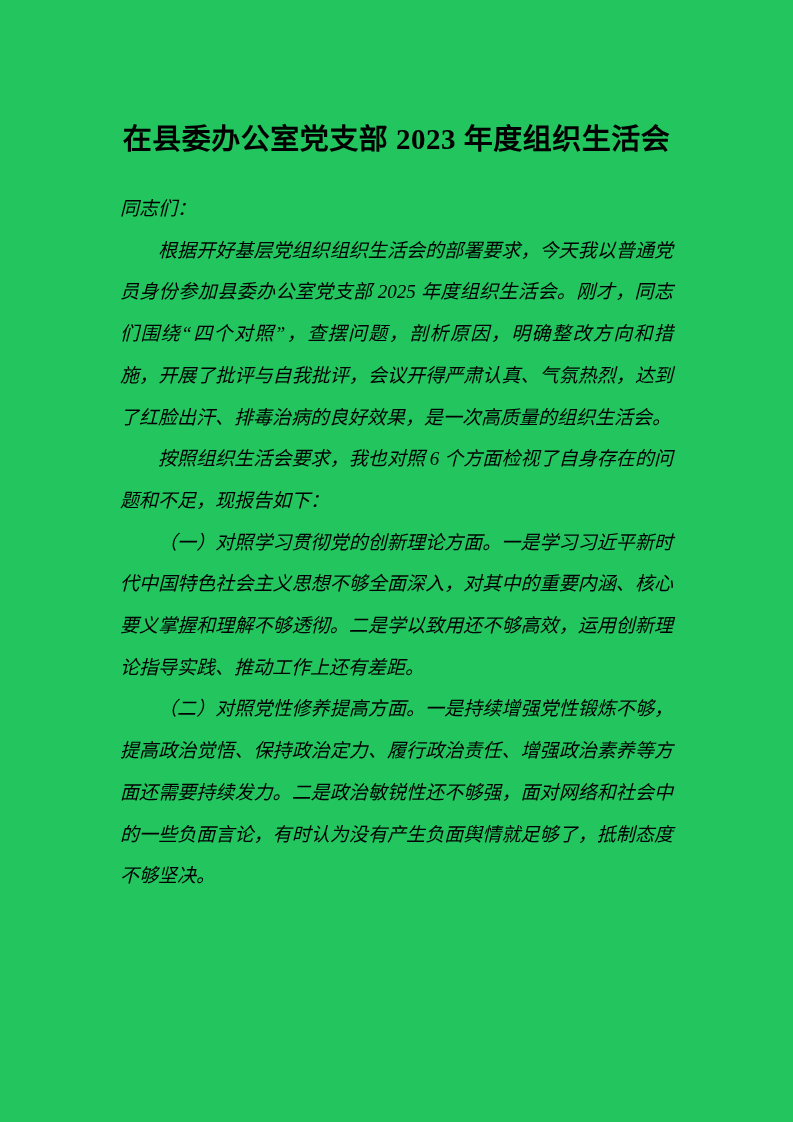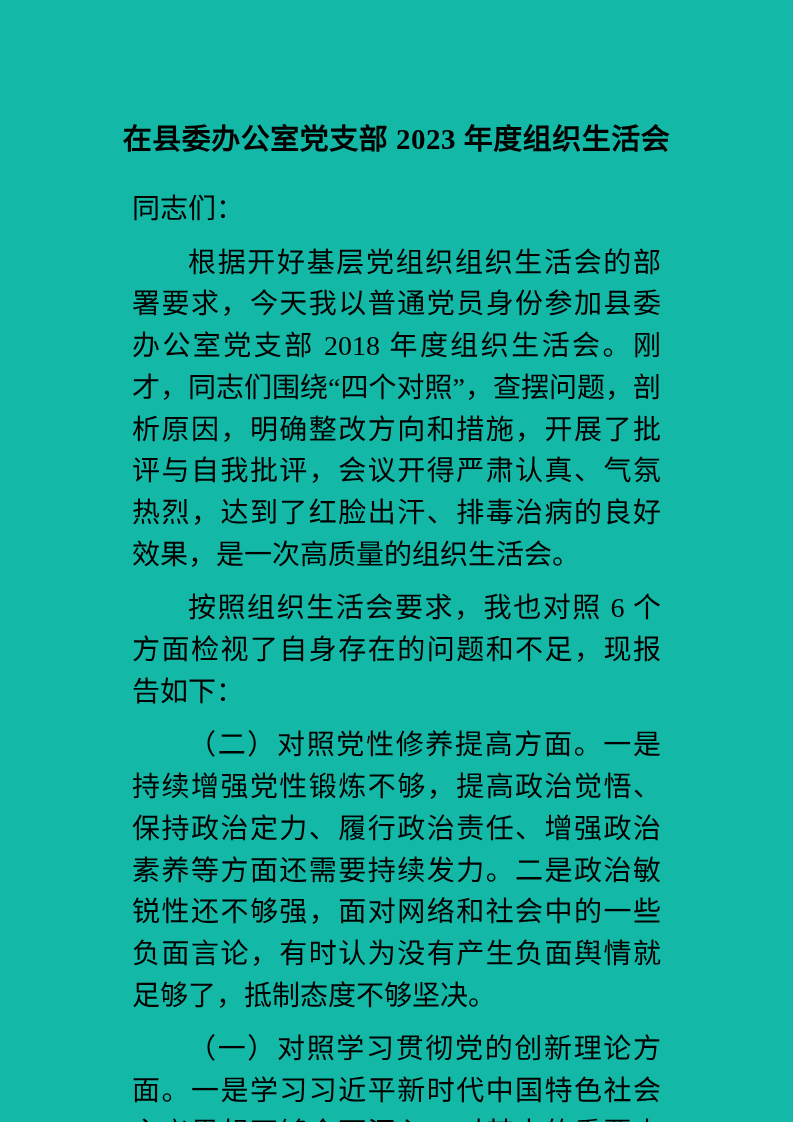--- a/index.html
+++ b/index.html
@@ -12,51 +12,52 @@
     background: #ffffff;
     color: #000000;
     overflow: hidden;
     font-family: "Liberation Serif", "DejaVu Serif", serif;
   }
   .page {
     box-sizing: border-box;
     width: 793px;
     height: 1122px;
     padding: 113px 120px 0 120px;
-    background: #14b8a6;
+    background: #22c55e;
   }
   .title {
     margin: 0 0 23px 0;
     font-size: 29px;
     font-weight: bold;
     line-height: 52px;
     text-align: center;
     letter-spacing: 0.5px;
   }
   .title-line {
     display: block;
   }
   .doc-body p.para {
-    margin: 12px;
-    font-size: 28px;
+    margin: 0;
+    font-size: 19px;
     line-height: 41.7px;
     text-align: justify;
     word-break: break-all;
+    font-style: italic;
   }
   .doc-body p.para.indent {
     text-indent: 2em;
   }
 </style>
 </head>
 <body>
 
 <div class="page">
   <h1 class="title">
     <span class="title-line">在县委办公室党支部 2023 年度组织生活会</span>
   </h1>
   <div class="doc-body">
       <p class="para">同志们：</p>
-      <p class="para indent">根据开好基层党组织组织生活会的部署要求，今天我以普通党员身份参加县委办公室党支部 2018 年度组织生活会。刚才，同志们围绕“四个对照”，查摆问题，剖析原因，明确整改方向和措施，开展了批评与自我批评，会议开得严肃认真、气氛热烈，达到了红脸出汗、排毒治病的良好效果，是一次高质量的组织生活会。</p>
+      <p class="para indent">根据开好基层党组织组织生活会的部署要求，今天我以普通党员身份参加县委办公室党支部 2025 年度组织生活会。刚才，同志们围绕“四个对照”，查摆问题，剖析原因，明确整改方向和措施，开展了批评与自我批评，会议开得严肃认真、气氛热烈，达到了红脸出汗、排毒治病的良好效果，是一次高质量的组织生活会。</p>
       <p class="para indent">按照组织生活会要求，我也对照 6 个方面检视了自身存在的问题和不足，现报告如下：</p>
+      <p class="para indent">（一）对照学习贯彻党的创新理论方面。一是学习习近平新时代中国特色社会主义思想不够全面深入，对其中的重要内涵、核心要义掌握和理解不够透彻。二是学以致用还不够高效，运用创新理论指导实践、推动工作上还有差距。</p>
       <p class="para indent">（二）对照党性修养提高方面。一是持续增强党性锻炼不够，提高政治觉悟、保持政治定力、履行政治责任、增强政治素养等方面还需要持续发力。二是政治敏锐性还不够强，面对网络和社会中的一些负面言论，有时认为没有产生负面舆情就足够了，抵制态度不够坚决。</p>
-      <p class="para indent">（一）对照学习贯彻党的创新理论方面。一是学习习近平新时代中国特色社会主义思想不够全面深入，对其中的重要内涵、核心要义掌握和理解不够透彻。二是学以致用还不够高效，运用创新理论指导实践、推动工作上还有差距。</p>
     </div>
 </div>
 
 </body></html>

